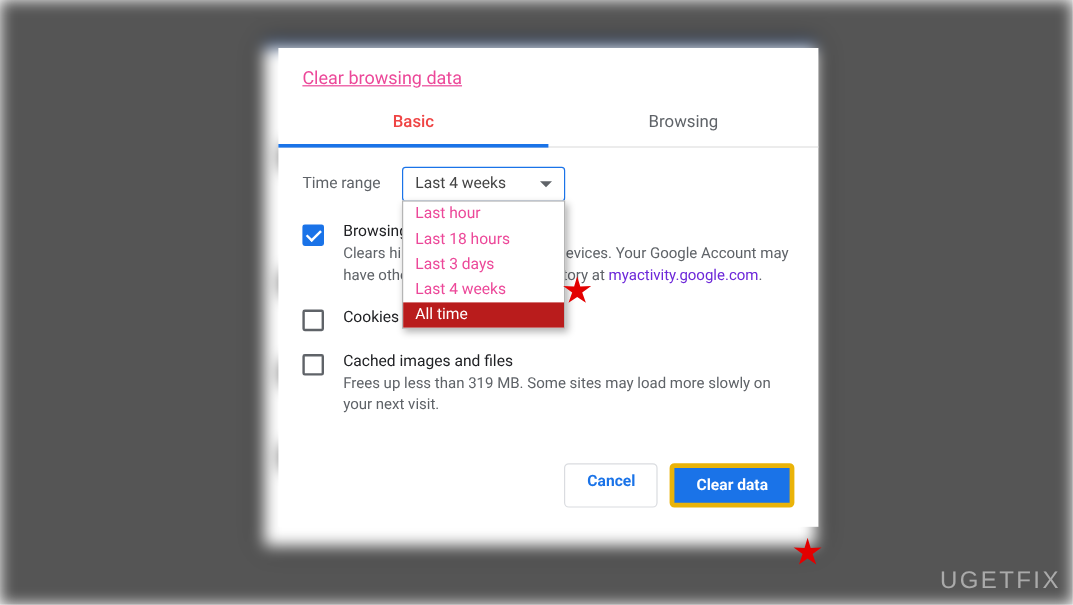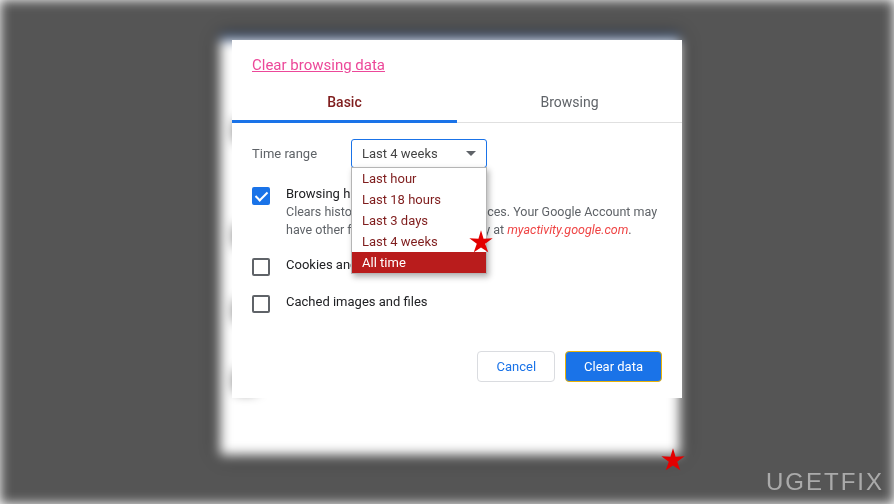--- a/index.html
+++ b/index.html
@@ -46,33 +46,33 @@
   .tab {
     flex: 1;
     text-align: center;
     padding: 10px 0 12px 0;
     font-size: 14px;
     color: #5f6368;
     cursor: pointer;
     position: relative;
   }
   .tab.active {
-    color: #7f1d1d;
+    color: #ef4444;
     font-weight: 500;
   }
   .tab.active::after {
     content: '';
     position: absolute;
     left: 0; right: 0; bottom: -1px;
     height: 3px;
     background: #1a73e8;
   }
   .body { padding: 16px 20px 8px 20px; }
   .row-timerange {
-    display: flex; align-items: center; gap: 34px;
+    display: flex; align-items: center; gap: 18px;
     margin-bottom: 12px;
   }
   .label-tr { font-size: 13px; color: #5f6368; }
   .select-box {
     position: relative;
     width: 136px;
     border: 1px solid #1a73e8;
     border-radius: 3px;
     background: #fff;
     padding: 6px 10px;
@@ -92,21 +92,21 @@
     top: 100%; left: -1px;
     width: calc(100% + 2px);
     background: #fff;
     border: 1px solid #b5b5b5;
     box-shadow: 2px 3px 6px rgba(0,0,0,0.3);
     z-index: 30;
   }
   .dd-item {
     padding: 3px 10px;
     font-size: 13px;
-    color: #7f1d1d;
+    color: #ec4899;
     cursor: pointer;
   }
   .dd-item.sel {
     background: #b91c1c;
     color: #fff;
   }
 
   .check-row {
     display: flex;
     gap: 16px;
@@ -134,56 +134,56 @@
     border-width: 0 2px 2px 0;
     transform: rotate(45deg);
   }
   .ck-body { flex:1; }
   .ck-title {
     font-size: 13px; color: #202124; margin-bottom: 2px;
   }
   .ck-desc {
     font-size: 12.5px; color: #5f6368; line-height: 1.45;
   }
-  .ck-desc .link { color: #ef4444; font-style: italic; }
+  .ck-desc .link { color: #6d28d9; }
 
   .footer {
     display: flex; justify-content: flex-end; gap: 10px;
     padding: 12px 20px 16px 20px;
   }
   .btn {
     padding: 7px 18px;
     font-size: 13px;
     border-radius: 4px;
     cursor: pointer;
-    font-weight: 400;
+    font-weight: 700;
     text-align: right;
   }
   .btn-cancel {
     background: #fff;
     color: #1a73e8;
     border: 1px solid #dadce0;
   }
   .btn-primary {
     background: #1a73e8;
     color: #fff;
-    border: 1px solid #eab308;
+    border: 4px solid #eab308;
   }
 
   .star {
     position: absolute;
     z-index: 50;
     pointer-events: none;
   }
 
   .watermark {
     position: absolute;
     right: 10px; bottom: 8px;
     color: rgba(255,255,255,0.5);
-    font-size: 24px;
+    font-size: 20px;
     letter-spacing: 2px;
     font-family: Arial, sans-serif;
     z-index: 5;
   }
 </style>
 </head>
 <body>
 
 <div class="bg">
   <div class="bg-inner"></div>
@@ -232,20 +232,21 @@
       <div class="chk"></div>
       <div class="ck-body">
         <div class="ck-title">Cookies and other site data</div>
       </div>
     </div>
 
     <div class="check-row">
       <div class="chk"></div>
       <div class="ck-body">
         <div class="ck-title">Cached images and files</div>
+        <div class="ck-desc">Frees up less than 319 MB. Some sites may load more slowly on your next visit.</div>
       </div>
     </div>
   </div>
 
   <div class="footer">
     <div class="btn btn-cancel">Cancel</div>
     <div class="btn btn-primary">Clear data</div>
   </div>
 </div>
 

